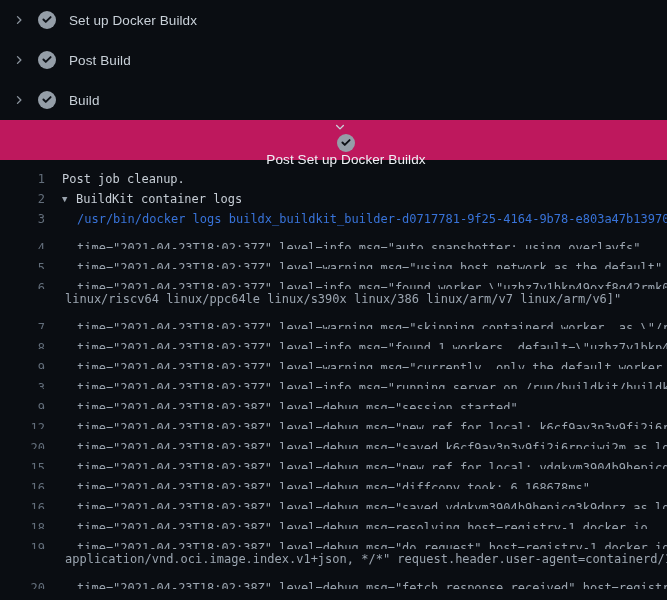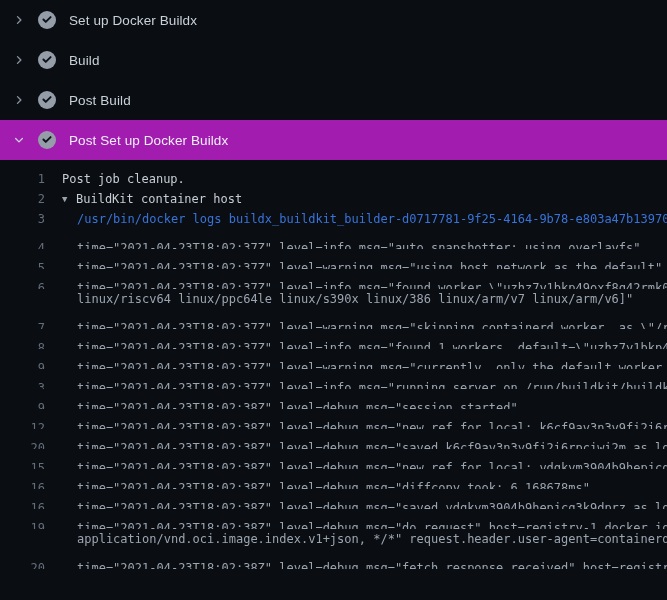--- a/index.html
+++ b/index.html
@@ -10,21 +10,21 @@
     position: relative;
   }
   .steps { width: 667px; }
   .step-header {
     height: 40px;
     display: flex;
     align-items: center;
     padding-left: 12px;
     cursor: pointer;
   }
-  .step-header.expanded { background: #a21caf; }
+  .step-header.expanded { background: #be185d; flex-direction: column; }
   .chev {
     width: 14px; height: 14px;
     display: inline-flex; align-items: center; justify-content: center;
     color: #8b949e; flex: 0 0 auto;
   }
   .step-header.expanded .chev { color: #c9d1d9; }
   .chev svg { display: block; }
   .check {
     width: 18px; height: 18px;
     margin-left: 12px;
@@ -55,21 +55,21 @@
     flex: 0 0 45px;
     text-align: right;
     color: #636e7b;
     cursor: pointer;
   }
   .txt { color: #9ba5b0; }
   .log-row.plain .txt, .log-row.group .txt { color: #c6cdd5; margin-left: 17px; }
   .log-row.group .txt { margin-left: 5px; }
   .log-row.command .txt { color: #3873d9; margin-left: 32px; }
   .log-row.log .txt { margin-left: 32px; }
-  .log-row.cont .txt { margin-left: 32px; }
+  .log-row.cont .txt { margin-left: 20px; }
   .toggle {
     color: #9aa3ad;
     margin-left: 17px;
     font-size: 9px;
     cursor: pointer;
     display: inline-block;
     width: 9px;
   }
 </style>
 </head>
@@ -97,36 +97,36 @@
       <svg width="12" height="12" viewBox="0 0 16 16">
           <path d="M6 3.5l4.5 4.5L6 12.5" stroke="currentColor" stroke-width="1.8" fill="none" stroke-linecap="round" stroke-linejoin="round"></path>
         </svg>
     </span>
     <span class="check">
       <svg width="18" height="18" viewBox="0 0 16 16">
           <circle cx="8" cy="8" r="8" fill="currentColor"></circle>
           <path d="M11.2 5.4L6.9 9.7 4.8 7.6" stroke="#0d1117" stroke-width="1.7" fill="none" stroke-linecap="round" stroke-linejoin="round"></path>
         </svg>
     </span>
-    <span class="step-label">Build</span>
+    <span class="step-label">Post Build</span>
   </div>
 
   <div class="step-header">
     <span class="chev">
       <svg width="12" height="12" viewBox="0 0 16 16">
           <path d="M6 3.5l4.5 4.5L6 12.5" stroke="currentColor" stroke-width="1.8" fill="none" stroke-linecap="round" stroke-linejoin="round"></path>
         </svg>
     </span>
     <span class="check">
       <svg width="18" height="18" viewBox="0 0 16 16">
           <circle cx="8" cy="8" r="8" fill="currentColor"></circle>
           <path d="M11.2 5.4L6.9 9.7 4.8 7.6" stroke="#0d1117" stroke-width="1.7" fill="none" stroke-linecap="round" stroke-linejoin="round"></path>
         </svg>
     </span>
-    <span class="step-label">Post Build</span>
+    <span class="step-label">Build</span>
   </div>
 
   <div class="step-header expanded">
     <span class="chev">
       <svg width="12" height="12" viewBox="0 0 16 16">
           <path d="M3.5 6l4.5 4.5L12.5 6" stroke="currentColor" stroke-width="1.8" fill="none" stroke-linecap="round" stroke-linejoin="round"></path>
         </svg>
     </span>
     <span class="check">
       <svg width="18" height="18" viewBox="0 0 16 16">
@@ -134,32 +134,33 @@
           <path d="M11.2 5.4L6.9 9.7 4.8 7.6" stroke="#0d1117" stroke-width="1.7" fill="none" stroke-linecap="round" stroke-linejoin="round"></path>
         </svg>
     </span>
     <span class="step-label">Post Set up Docker Buildx</span>
   </div>
 
 </div>
 
 <div class="log" id="log">
     <div class="log-row plain"><span class="ln">1</span><span class="txt">Post job cleanup.</span></div>
-    <div class="log-row group"><span class="ln">2</span><span class="toggle">▼</span><span class="txt">BuildKit container host</span></div>
+    <div class="log-row group"><span class="ln">2</span><span class="toggle">▼</span><span class="txt">BuildKit container logs</span></div>
     <div class="log-row command"><span class="ln">3</span><span class="txt">/usr/bin/docker logs buildx_buildkit_builder-d0717781-9f25-4164-9b78-e803a47b13970</span></div>
     <div class="log-row log"><span class="ln">4</span><span class="txt">time="2021-04-23T18:02:37Z" level=info msg="auto snapshotter: using overlayfs"</span></div>
     <div class="log-row log"><span class="ln">5</span><span class="txt">time="2021-04-23T18:02:37Z" level=warning msg="using host network as the default"</span></div>
     <div class="log-row log"><span class="ln">6</span><span class="txt">time="2021-04-23T18:02:37Z" level=info msg="found worker \"uzhz7y1bkp49oxf8q42rmk0xjk\", labels=map[</span></div>
     <div class="log-row cont"><span class="ln"></span><span class="txt">linux/riscv64 linux/ppc64le linux/s390x linux/386 linux/arm/v7 linux/arm/v6]"</span></div>
     <div class="log-row log"><span class="ln">7</span><span class="txt">time="2021-04-23T18:02:37Z" level=warning msg="skipping containerd worker, as \"/run/containerd/containerd.sock\"</span></div>
     <div class="log-row log"><span class="ln">8</span><span class="txt">time="2021-04-23T18:02:37Z" level=info msg="found 1 workers, default=\"uzhz7y1bkp49oxf8q42rmk0xjk\"</span></div>
     <div class="log-row log"><span class="ln">9</span><span class="txt">time="2021-04-23T18:02:37Z" level=warning msg="currently, only the default worker can be used"</span></div>
     <div class="log-row log"><span class="ln">3</span><span class="txt">time="2021-04-23T18:02:37Z" level=info msg="running server on /run/buildkit/buildkitd.sock"</span></div>
     <div class="log-row log"><span class="ln">9</span><span class="txt">time="2021-04-23T18:02:38Z" level=debug msg="session started"</span></div>
     <div class="log-row log"><span class="ln">12</span><span class="txt">time="2021-04-23T18:02:38Z" level=debug msg="new ref for local: k6cf9av3n3y9fi2i6rpciwi2m"</span></div>
     <div class="log-row log"><span class="ln">20</span><span class="txt">time="2021-04-23T18:02:38Z" level=debug msg="saved k6cf9av3n3y9fi2i6rpciwi2m as local.sharedKey"</span></div>
     <div class="log-row log"><span class="ln">15</span><span class="txt">time="2021-04-23T18:02:38Z" level=debug msg="new ref for local: vdqkvm3904b9hepjcq3k9dprz"</span></div>
     <div class="log-row log"><span class="ln">16</span><span class="txt">time="2021-04-23T18:02:38Z" level=debug msg="diffcopy took: 6.168678ms"</span></div>
     <div class="log-row log"><span class="ln">16</span><span class="txt">time="2021-04-23T18:02:38Z" level=debug msg="saved vdqkvm3904b9hepjcq3k9dprz as local.sharedKey"</span></div>
+    <div class="log-row log"><span class="ln">18</span><span class="txt">time="2021-04-23T18:02:38Z" level=debug msg=resolving host=registry-1.docker.io</span></div>
     <div class="log-row log"><span class="ln">19</span><span class="txt">time="2021-04-23T18:02:38Z" level=debug msg="do request" host=registry-1.docker.io request.header.accept=</span></div>
     <div class="log-row cont"><span class="ln"></span><span class="txt">application/vnd.oci.image.index.v1+json, */*" request.header.user-agent=containerd/1.4.4+</span></div>
     <div class="log-row log"><span class="ln">20</span><span class="txt">time="2021-04-23T18:02:38Z" level=debug msg="fetch response received" host=registry-1.docker.io</span></div>
   </div>
 
 </body></html>

